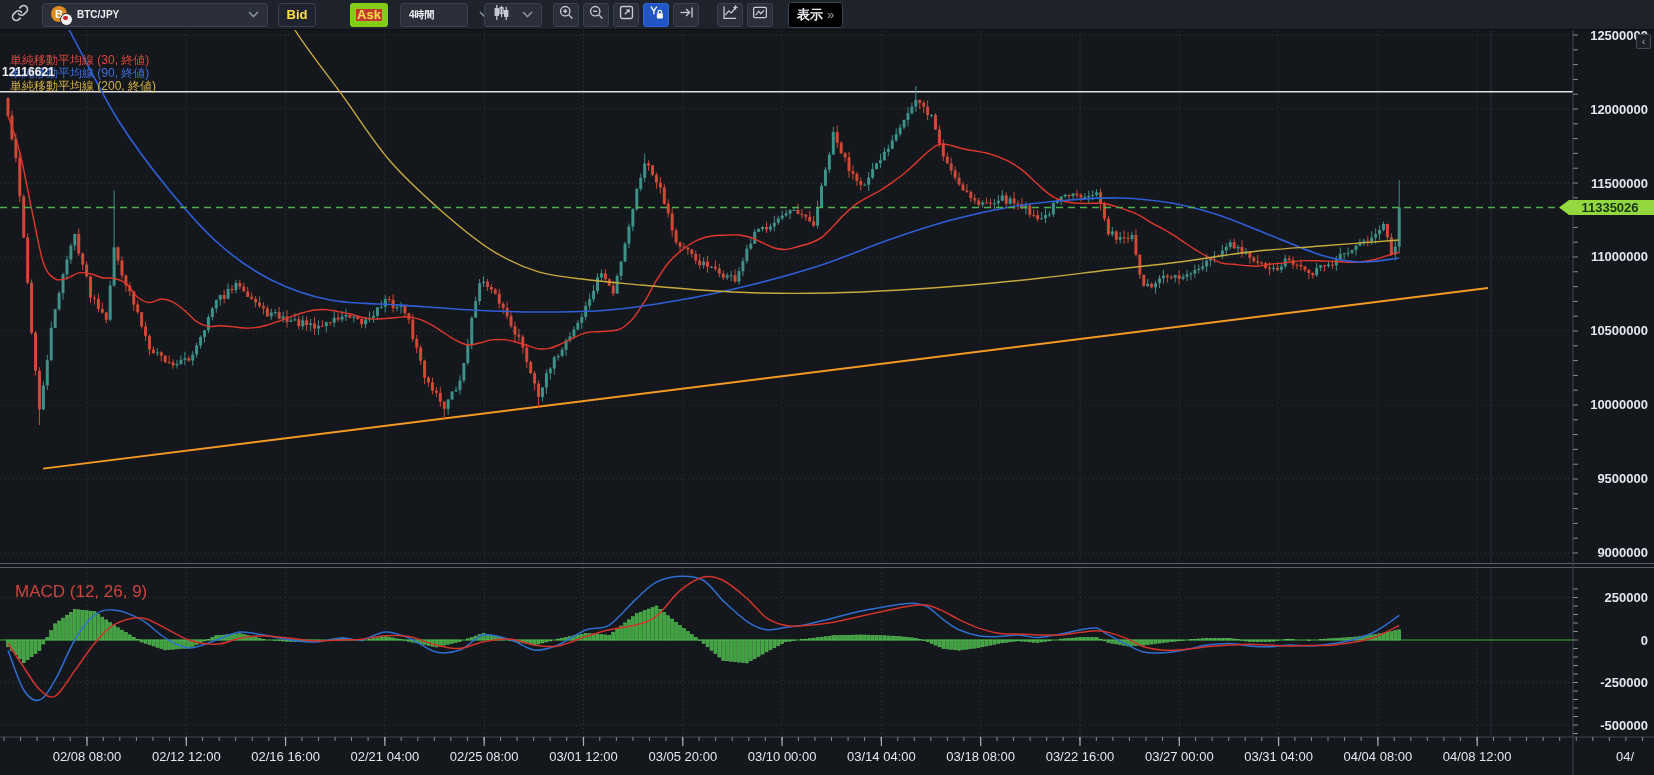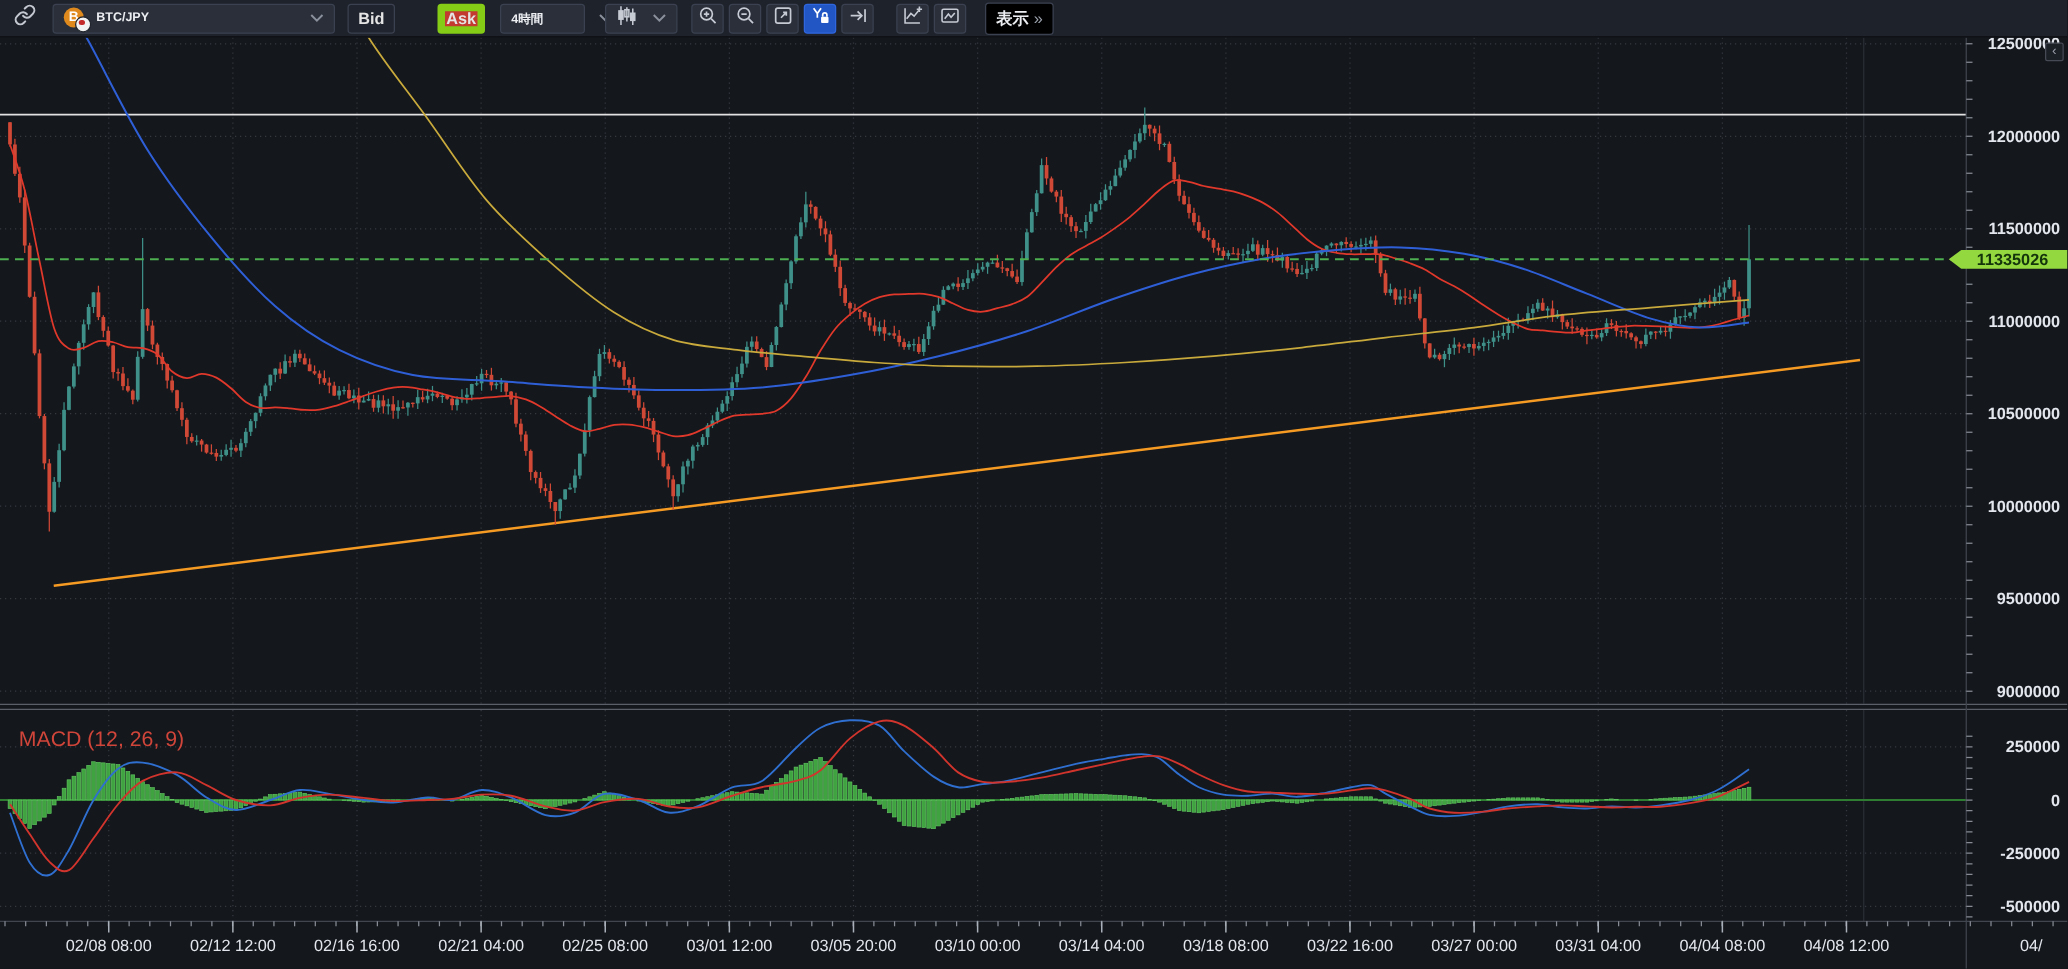--- a/index.html
+++ b/index.html
@@ -20,21 +20,21 @@
   .chev{margin-left:auto;display:flex;align-items:center;color:#8b919c;}
   .symbol-select{width:226px;margin-left:8px;}
   .pair-icon{position:relative;width:20px;height:18px;flex:0 0 auto;}
   .coin{position:absolute;left:0;top:0;width:16px;height:16px;border-radius:50%;background:#e08a1e;
     color:#fff;font-size:11px;font-weight:700;display:flex;align-items:center;justify-content:center;}
   .flag{position:absolute;right:-2px;bottom:-2px;width:11px;height:11px;border-radius:50%;background:#f2f2f2;
     border:1px solid #20242c;}
   .flag::after{content:"";position:absolute;left:2.2px;top:2.2px;width:4.6px;height:4.6px;border-radius:50%;background:#c52a2a;}
   .bidask{display:flex;margin-left:10px;gap:2px;}
   .bid-btn,.ask-btn{height:24px;width:38px;border-radius:3px;display:flex;align-items:center;justify-content:center;
-    font-size:13px;font-weight:700;color:#e5e5e5;cursor:pointer;box-sizing:border-box;}
+    font-size:13px;font-weight:700;color:#fde047;cursor:pointer;box-sizing:border-box;}
   .bid-btn{background:#20242e;border:1px solid #3b4150;}
   .ask-btn{background:#c23a30;border:6px solid #84cc16;margin-left:32px;}
   .tf-select{width:68px;margin-left:12px;gap:44px;}
   .type-select{width:58px;margin-left:16px;}
   .grp{display:flex;margin-left:10px;gap:2px;}
   .grp2{display:flex;margin-left:16px;gap:2px;}
   .display-btn{height:24px;margin-left:14px;background:#000000;border:1px solid #3b4150;border-radius:3px;
     color:#eceef2;display:flex;align-items:center;padding:0 8px;gap:4px;font-size:13px;font-weight:700;cursor:pointer;}
   .display-btn .dbl{color:#9aa0ab;font-size:13px;font-weight:400;}
   
@@ -1507,18 +1507,24 @@
         <line x1="1278.6" y1="737" x2="1278.6" y2="746" stroke="#aab0b9" stroke-width="1.2"></line>
         <text x="1278.6" y="761" text-anchor="middle" font-size="13" fill="#e3e6ec">03/31 04:00</text>
         <line x1="1377.8999999999999" y1="737" x2="1377.8999999999999" y2="746" stroke="#aab0b9" stroke-width="1.2"></line>
         <text x="1377.8999999999999" y="761" text-anchor="middle" font-size="13" fill="#e3e6ec">04/04 08:00</text>
         <line x1="1477.2" y1="737" x2="1477.2" y2="746" stroke="#aab0b9" stroke-width="1.2"></line>
         <text x="1477.2" y="761" text-anchor="middle" font-size="13" fill="#e3e6ec">04/08 12:00</text>
         <text x="1616" y="761" text-anchor="start" font-size="13" fill="#e3e6ec">04/</text>
       </g>
     </svg>
 
+  <div class="legend">
+    <div class="row lg-sma30">単純移動平均線 (30, 終値)</div>
+    <div class="row lg-sma90">単純移動平均線 (90, 終値)</div>
+    <div class="row lg-sma200">単純移動平均線 (200, 終値)</div>
+    <div class="overlay-price">12116621</div>
+  </div>
   <div class="macd-label">MACD (12, 26, 9)</div>
 
   <button class="axis-collapse">
     <span>‹</span>
   </button>
 </div>
 
 </body></html>

